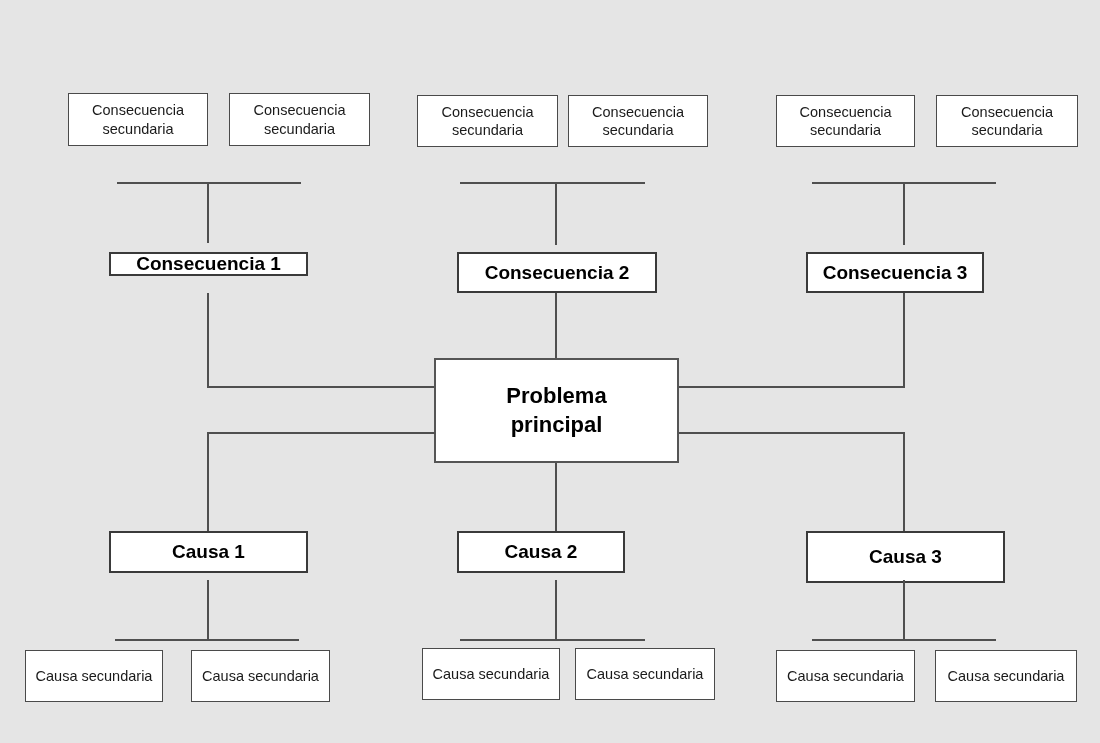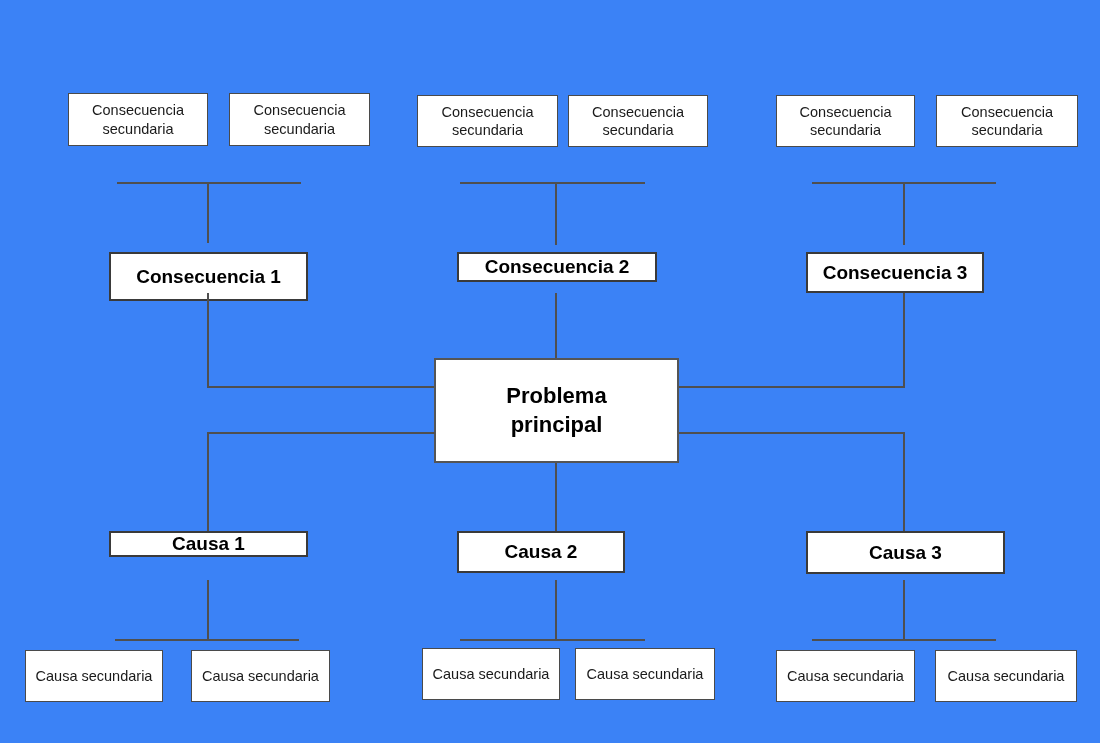--- a/index.html
+++ b/index.html
@@ -9,21 +9,21 @@
     background: #ffffff;
   }
   body {
     font-family: "Liberation Sans", sans-serif;
     color: #000000;
   }
   #canvas {
     position: relative;
     width: 1100px;
     height: 743px;
-    background: #3b82f6;
+    background: #e5e5e5;
     overflow: hidden;
   }
   
   .node {
     position: absolute;
     box-sizing: border-box;
     background: #ffffff;
     border: 1px solid #4a4a4a;
     display: flex;
     align-items: center;
@@ -105,24 +105,24 @@
 
   <div class="line h" style="left:117px; top:182px; width:184px;"></div>
   <div class="line v" style="left:207px; top:183px; height:60px;"></div>
 
   <div class="line h" style="left:460px; top:182px; width:185px;"></div>
   <div class="line v" style="left:555px; top:183px; height:62px;"></div>
 
   <div class="line h" style="left:812px; top:182px; width:184px;"></div>
   <div class="line v" style="left:903px; top:183px; height:62px;"></div>
 
-  <div class="node branch" style="left:109px; top:252px; width:199px; height:49px;">
+  <div class="node branch" style="left:109px; top:252px; width:199px; height:24px;">
     <span>Consecuencia 1</span>
   </div>
-  <div class="node branch" style="left:457px; top:252px; width:200px; height:30px;">
+  <div class="node branch" style="left:457px; top:252px; width:200px; height:41px;">
     <span>Consecuencia 2</span>
   </div>
   <div class="node branch" style="left:806px; top:252px; width:178px; height:41px;">
     <span>Consecuencia 3</span>
   </div>
 
   <div class="line v" style="left:207px; top:293px; height:94px;"></div>
   <div class="line h" style="left:207px; top:386px; width:228px;"></div>
 
   <div class="line v" style="left:555px; top:293px; height:65px;"></div>
@@ -138,27 +138,27 @@
   </div>
 
   <div class="line h" style="left:207px; top:432px; width:228px;"></div>
   <div class="line v" style="left:207px; top:432px; height:100px;"></div>
 
   <div class="line v" style="left:555px; top:463px; height:68px;"></div>
 
   <div class="line h" style="left:679px; top:432px; width:226px;"></div>
   <div class="line v" style="left:903px; top:432px; height:100px;"></div>
 
-  <div class="node branch" style="left:109px; top:531px; width:199px; height:26px;">
+  <div class="node branch" style="left:109px; top:531px; width:199px; height:42px;">
     <span>Causa 1</span>
   </div>
   <div class="node branch" style="left:457px; top:531px; width:168px; height:42px;">
     <span>Causa 2</span>
   </div>
-  <div class="node branch" style="left:806px; top:531px; width:199px; height:43px;">
+  <div class="node branch" style="left:806px; top:531px; width:199px; height:52px;">
     <span>Causa 3</span>
   </div>
 
   <div class="line v" style="left:207px; top:580px; height:60px;"></div>
   <div class="line h" style="left:115px; top:639px; width:184px;"></div>
 
   <div class="line v" style="left:555px; top:580px; height:60px;"></div>
   <div class="line h" style="left:460px; top:639px; width:185px;"></div>
 
   <div class="line v" style="left:903px; top:580px; height:60px;"></div>

